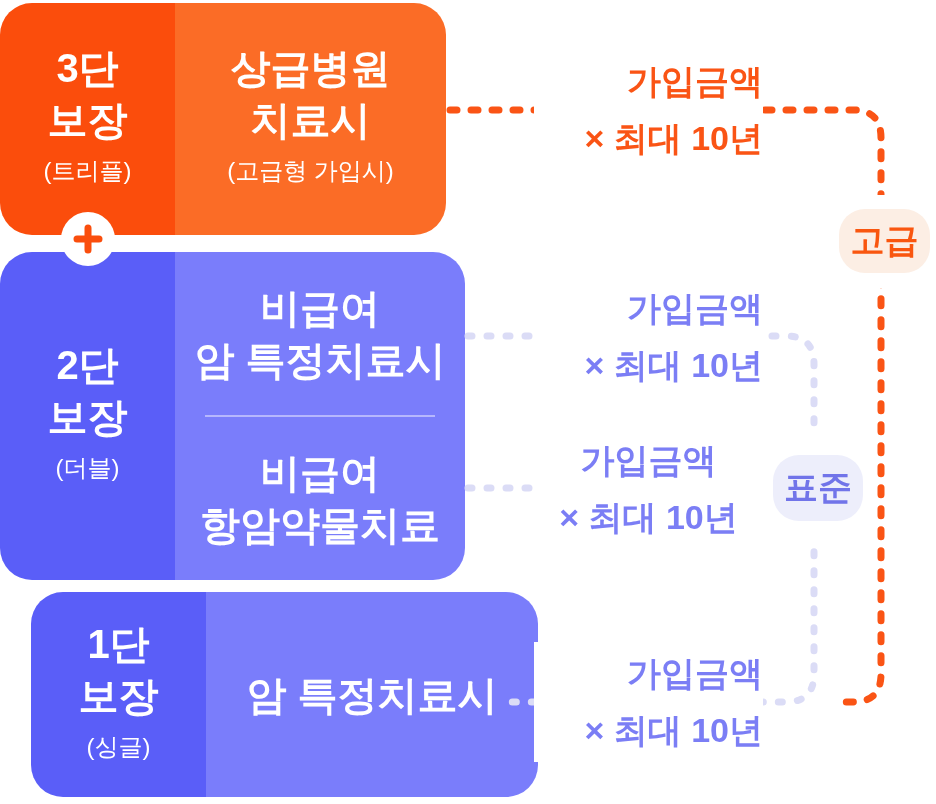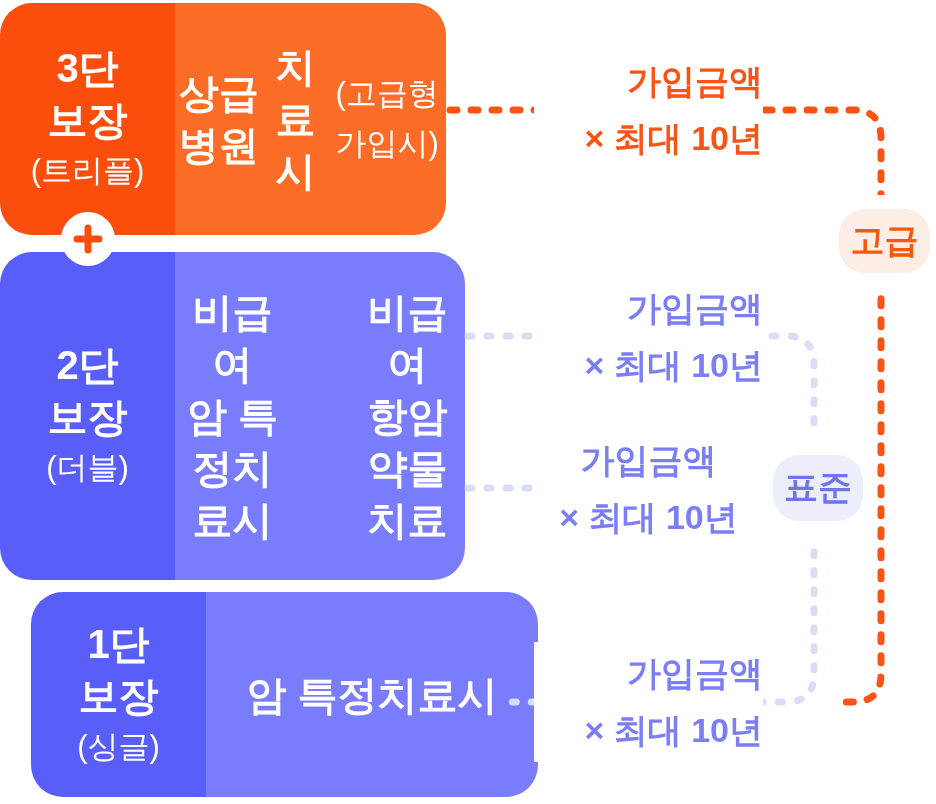--- a/index.html
+++ b/index.html
@@ -11,27 +11,27 @@
   .lines{position:absolute;left:0;top:0;width:936px;height:804px;z-index:2;}
   .p-orange{fill:none;stroke:#FA5415;stroke-width:7;stroke-linecap:round;stroke-dasharray:7 14;}
   .p-lav{fill:none;stroke:#DBDCF6;stroke-width:7;stroke-linecap:round;stroke-dasharray:4 15;}
 
   
   .tier{position:absolute;left:0;display:flex;border-radius:32px;overflow:hidden;z-index:1;}
   #tier3{top:3px;width:446px;height:232px;}
   #tier2{top:252px;width:465px;height:328px;}
   #tier1{top:592px;width:507px;height:205px;margin-left:31px;}
   .col-label{width:175px;flex:0 0 175px;display:flex;flex-direction:column;align-items:center;justify-content:center;}
-  .col-body{flex:1;display:flex;align-items:center;justify-content:center;}
+  .col-body{flex:1;display:flex;flex-direction:column;align-items:center;justify-content:center;}
   #tier3 .col-label{background:#FB4D0C;}
   #tier3 .col-body{background:#FB6C26;}
   #tier2 .col-label,#tier1 .col-label{background:#5A5EF8;align-items:center;}
   #tier2 .col-body,#tier1 .col-body{background:#7A7DFB;}
   .tline{color:#fff;font-size:40px;font-weight:700;line-height:52px;text-align:center;}
-  .tsub{color:#fff;font-size:31px;font-weight:400;line-height:50px;text-align:center;}
+  .tsub{color:#fff;font-size:24px;font-weight:400;line-height:50px;text-align:center;}
   .trow{flex:1;display:flex;flex-direction:column;align-items:center;justify-content:center;align-self:stretch;border-radius:22px;}
   .tdivider{height:2px;background:rgba(255,255,255,0.45);margin:0 30px;align-self:stretch;}
 
   
   .plus-circle{
     position:absolute;left:61px;top:212px;width:54px;height:54px;border-radius:50%;
     background:#ffffff;display:flex;align-items:center;justify-content:center;z-index:3;
   }
 
   

